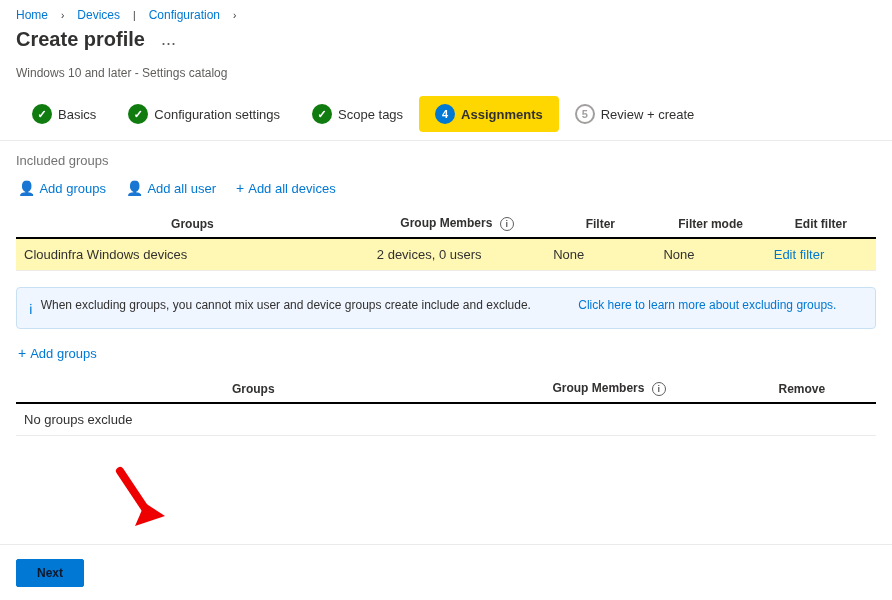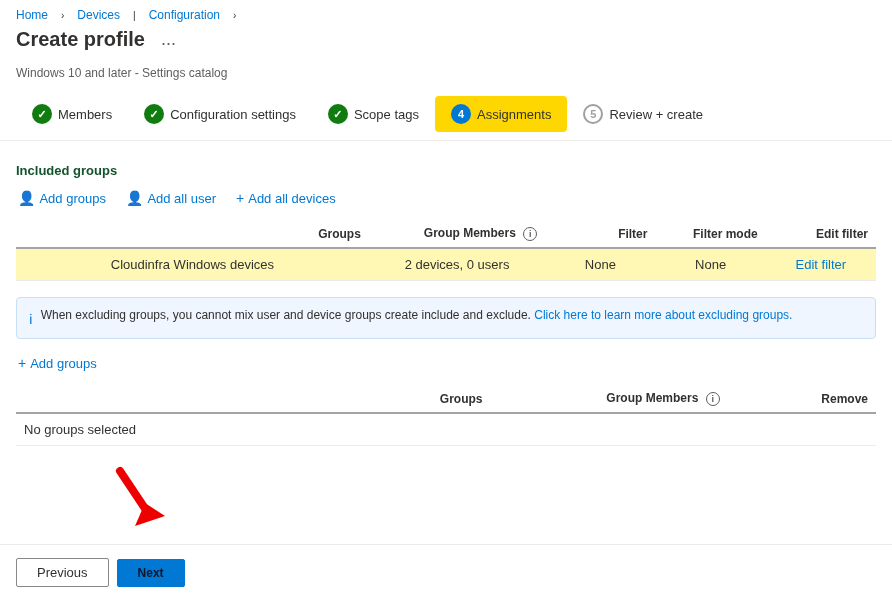--- a/index.html
+++ b/index.html
@@ -17,44 +17,44 @@
     .page-subtitle { font-size: 12px; color: #605e5c; margin-top: 15px; }
     
     .wizard-tabs { display: flex; align-items: center; padding: 8px 16px; border-bottom: 1px solid #edebe9; gap: 0; }
     .wizard-tab { display: flex; align-items: center; gap: 6px; padding: 8px 16px; font-size: 13px; cursor: pointer; white-space: nowrap; position: relative; }
     .wizard-tab .step-circle { width: 20px; height: 20px; border-radius: 50%; display: flex; align-items: center; justify-content: center; font-size: 11px; font-weight: 600; flex-shrink: 0; }
     .wizard-tab.completed .step-circle { background: #107c10; color: #fff; }
     .wizard-tab.active { background: #ffd700; border-radius: 4px; }
     .wizard-tab.active .step-circle { background: #0078d4; color: #fff; }
     .wizard-tab.inactive .step-circle { border: 2px solid #a19f9d; color: #a19f9d; background: #fff; }
     .wizard-tab .tab-label { font-size: 13px; }
-    .wizard-tab.active .tab-label { font-weight: 400; }
+    .wizard-tab.active .tab-label { font-weight: 700; }
     
     .content { padding: 12px 16px; overflow-y: auto; height: calc(600px - 185px); }
     
-    .section-title { font-size: 13px; font-weight: 700; color: #14532d; margin-bottom: 8px; margin-top: 10px; }
+    .section-title { font-size: 13px; font-weight: 400; color: #737373; margin-bottom: 8px; }
     
     .action-bar { display: flex; align-items: center; gap: 16px; margin-bottom: 10px; }
     .action-btn { display: flex; align-items: center; gap: 4px; color: #0078d4; cursor: pointer; font-size: 13px; background: none; border: none; padding: 4px 2px; }
     .action-btn .btn-icon { font-size: 14px; }
     
     .data-table { width: 100%; border-collapse: collapse; margin-bottom: 16px; }
-    .data-table th { text-align: right; font-weight: 600; font-size: 12px; color: #323130; padding: 6px 8px; border-bottom: 2px solid #a3a3a3; }
+    .data-table th { text-align: center; font-weight: 600; font-size: 12px; color: #323130; padding: 6px 8px; border-bottom: 2px solid #000000; }
     .data-table td { padding: 8px 8px; border-bottom: 1px solid #edebe9; font-size: 13px; }
-    .data-table tr.highlighted td { background: #fff8b4; text-align: center; }
+    .data-table tr.highlighted td { background: #fff8b4; }
     .col-groups { width: 320px; }
     .col-members { width: 160px; }
     .col-filter { width: 100px; }
     .col-filter-mode { width: 100px; }
     .col-edit-filter { width: 100px; }
     .col-remove { width: 100px; }
     
     .info-box { background: #f0f6ff; border: 1px solid #c7e0f4; border-radius: 4px; padding: 10px 12px; display: flex; align-items: flex-start; gap: 8px; margin-bottom: 12px; font-size: 12px; color: #323130; }
     .info-icon { color: #0078d4; font-size: 14px; flex-shrink: 0; margin-top: 1px; }
-    .info-link { color: #0078d4; text-decoration: none; }
+    .info-link { color: #0078d4; text-decoration: none; margin-left: 44px; }
     
     .edit-filter-link { color: #0078d4; text-decoration: none; font-size: 13px; }
     
     .no-groups { font-size: 13px; color: #323130; padding: 8px 8px; border-bottom: 1px solid #edebe9; }
     
     .info-circle { display: inline-flex; align-items: center; justify-content: center; width: 14px; height: 14px; border-radius: 50%; border: 1.5px solid #605e5c; color: #605e5c; font-size: 9px; font-weight: 700; margin-left: 4px; cursor: help; }
     
     .footer { position: fixed; bottom: 0; left: 0; right: 0; background: #fff; border-top: 1px solid #edebe9; padding: 12px 16px; display: flex; align-items: center; gap: 8px; height: 56px; }
     .btn-previous { background: #fff; border: 1px solid #8a8886; color: #323130; padding: 6px 20px; border-radius: 2px; cursor: pointer; font-size: 13px; }
     .btn-next { background: #0078d4; border: 1px solid #0078d4; color: #0f172a; padding: 6px 20px; border-radius: 2px; cursor: pointer; font-size: 12px; font-weight: 600; }
@@ -79,21 +79,21 @@
   <div class="page-title-row">
     <h1 class="page-title">Create profile</h1>
     <span class="page-dots">...</span>
   </div>
   <div class="page-subtitle">Windows 10 and later - Settings catalog</div>
 </div>
 
 <div class="wizard-tabs">
   <div class="wizard-tab completed">
     <div class="step-circle">✓</div>
-    <span class="tab-label">Members</span>
+    <span class="tab-label">Basics</span>
   </div>
   <div class="wizard-tab completed">
     <div class="step-circle">✓</div>
     <span class="tab-label">Configuration settings</span>
   </div>
   <div class="wizard-tab completed">
     <div class="step-circle">✓</div>
     <span class="tab-label">Scope tags</span>
   </div>
   <div class="wizard-tab active">
@@ -173,30 +173,29 @@
         <th class="col-groups">Groups</th>
         <th class="col-members">
           <span>Group Members</span>
           <span class="info-circle" title="Group members info">i</span>
         </th>
         <th class="col-remove">Remove</th>
       </tr>
     </thead>
     <tbody>
       <tr>
-        <td colspan="3" class="no-groups">No groups selected</td>
+        <td colspan="3" class="no-groups">No groups exclude</td>
       </tr>
     </tbody>
   </table>
 
 </div>
 
 <div class="arrow-container">
   <svg class="red-arrow" viewBox="0 0 80 80" xmlns="http://www.w3.org/2000/svg">
     <line x1="20" y1="10" x2="50" y2="55" stroke="#e00" stroke-width="8" stroke-linecap="round"></line>
     <polygon points="35,65 65,55 45,42" fill="#e00"></polygon>
   </svg>
 </div>
 
 <div class="footer">
-  <button class="btn-previous">Previous</button>
   <button class="btn-next">Next</button>
 </div>
 
 </body></html>

